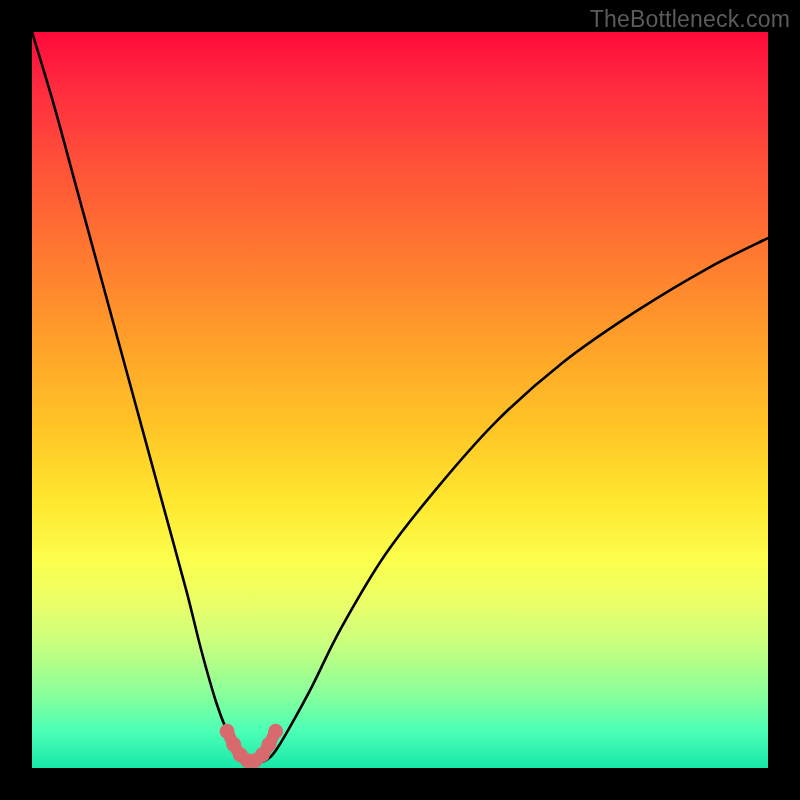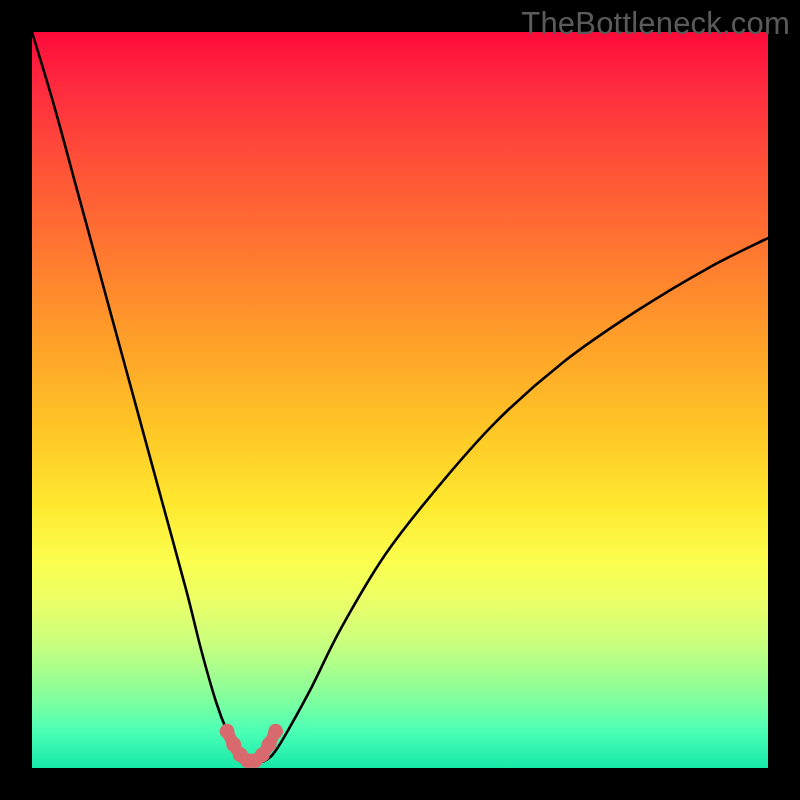--- a/index.html
+++ b/index.html
@@ -42,21 +42,21 @@
       #7dffa0 91%,
       #4bffb6 95%,
       #18e8a8 100%
     );
   }
   .watermark {
     position: absolute;
     top: 6px;
     right: 10px;
     color: #5b5b5b;
-    font-size: 31px;
+    font-size: 23px;
     letter-spacing: 0.2px;
     font-weight: 500;
     user-select: none;
   }
   svg.curve {
     position: absolute;
     left: 0;
     top: 0;
     width: 736px;
     height: 736px;

